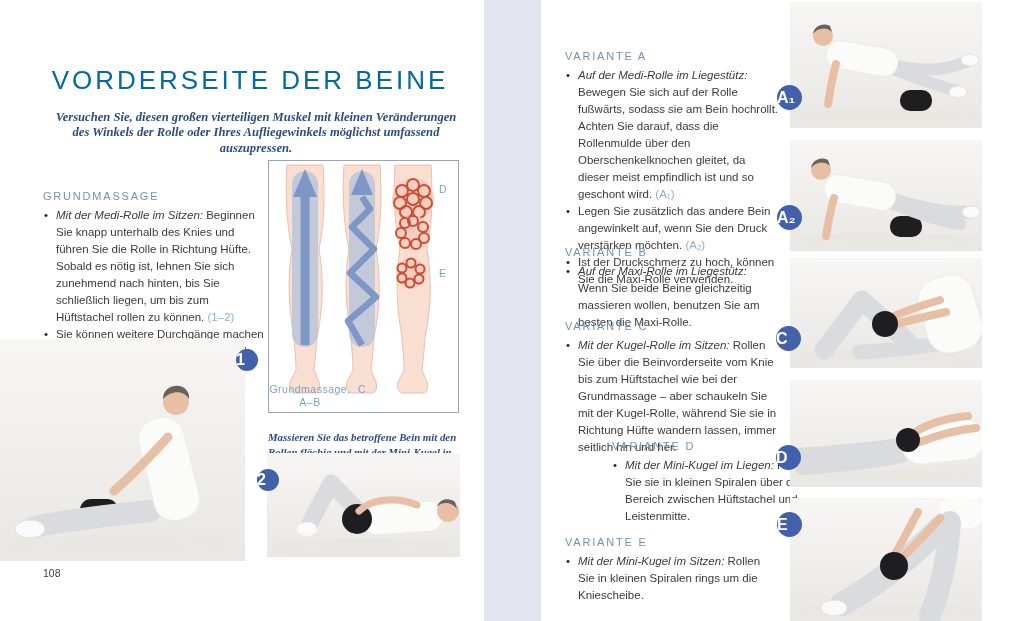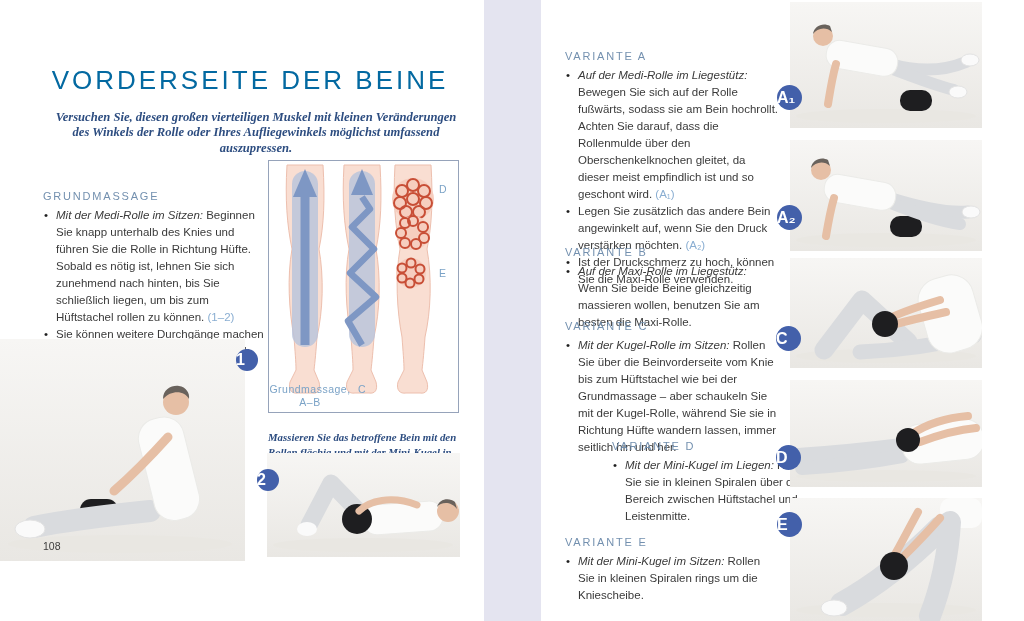--- a/index.html
+++ b/index.html
@@ -36,21 +36,21 @@
   .photo{background:linear-gradient(#f7f6f4,#e9e7e3);overflow:hidden;}
   .badge{border-radius:50%;background:#4360aa;color:#fff;display:flex;align-items:center;justify-content:flex-start;
     font-size:16px;font-weight:700;z-index:5;}
   .badge-sm{width:22px;height:22px;}
   .badge-lg{width:25px;height:25px;}
 
   #photo-1{left:0;top:339px;width:245px;height:222px;}
   #badge-1{left:236px;top:349px;}
   #photo-2{left:267px;top:453px;width:193px;height:104px;}
   #badge-2{left:257px;top:469px;}
-  #page-number{left:43px;top:540px;font-size:10.5px;color:#3c3c3c;}
+  #page-number{left:43px;top:567px;font-size:10.5px;color:#3c3c3c;}
 
   
   .rsec{left:565px;width:214px;}
   #sec-a{top:50px;} #sec-b{top:246px;} #sec-c{top:320px;} #sec-d{top:440px;margin-left:47px;} #sec-e{top:536px;}
 
   #photo-a1{left:790px;top:2px;width:192px;height:126px;}
   #photo-a2{left:790px;top:140px;width:192px;height:111px;}
   #photo-c{left:790px;top:258px;width:192px;height:110px;}
   #photo-d{left:790px;top:380px;width:192px;height:107px;}
   #photo-e{left:790px;top:498px;width:192px;height:123px;}

